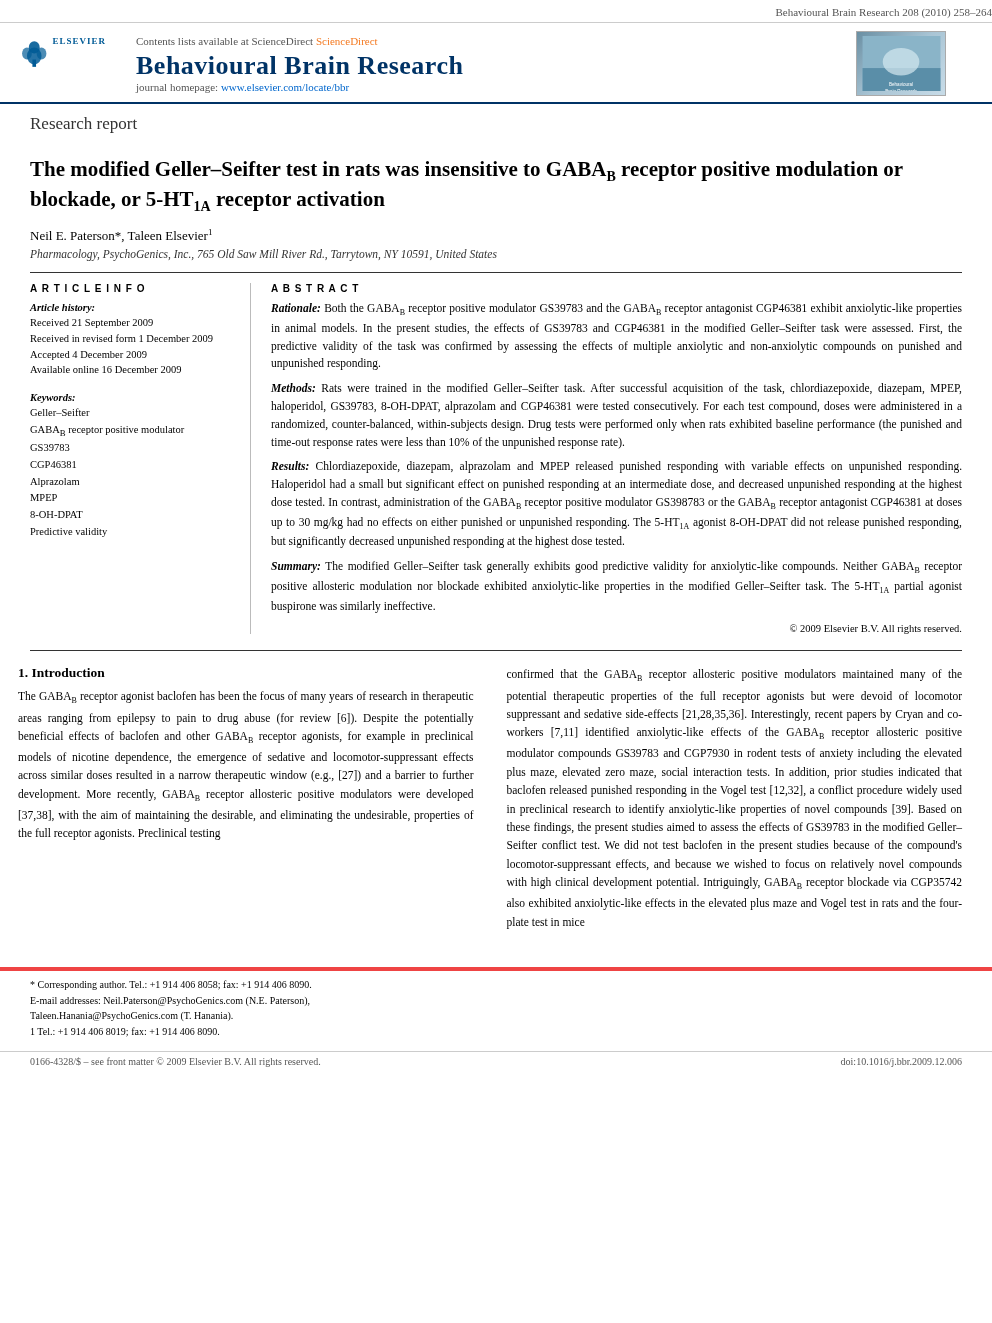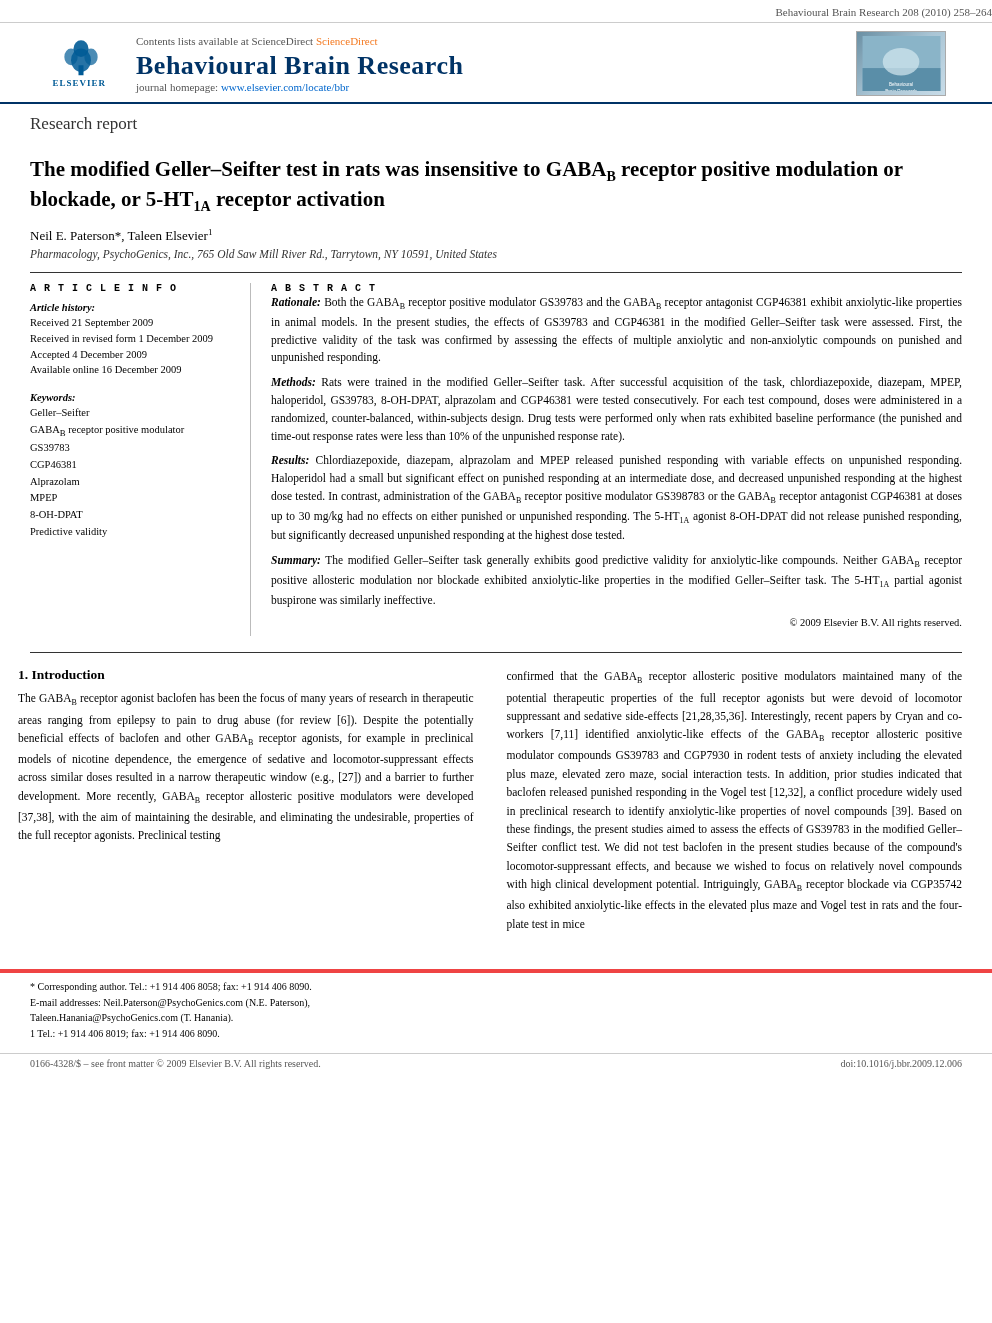--- a/index.html
+++ b/index.html
@@ -60,22 +60,22 @@
     .journal-homepage a {
       color: #0066cc;
       text-decoration: none;
     }
 
     
     .elsevier-logo {
       width: 90px;
       height: 55px;
       display: flex;
-      flex-direction: column;
-      align-items: flex-end;
+      flex-direction: row;
+      align-items: flex-start;
       justify-content: center;
     }
     .elsevier-tree {
       width: 50px;
       height: 38px;
     }
     .elsevier-text {
       font-size: 9px;
       font-weight: bold;
       color: #005b96;
@@ -151,21 +151,22 @@
     .col-right {
       flex: 1;
     }
 
     .section-label {
       font-size: 10px;
       font-weight: bold;
       letter-spacing: 1px;
       text-transform: uppercase;
       color: #000;
-      font-family: Liberation Mono, monospace;
+      margin-bottom: 6px;
+      font-family: Liberation Sans, sans-serif;
     }
 
     .info-label {
       font-size: 10.5px;
       font-style: italic;
       font-weight: bold;
       color: #000;
       margin-top: 8px;
       margin-bottom: 2px;
     }
@@ -191,21 +192,21 @@
     }
     .abstract-para b {
       font-style: italic;
     }
     .abstract-para sub { font-size: 8px; }
 
     .copyright-line {
       font-size: 10.5px;
       text-align: right;
       margin-top: 8px;
-      margin-bottom: 8px;
+      margin-bottom: 0;
       color: #000;
     }
 
     
     .divider {
       border: none;
       border-top: 1px solid #333;
       margin: 8px 0;
     }
 

